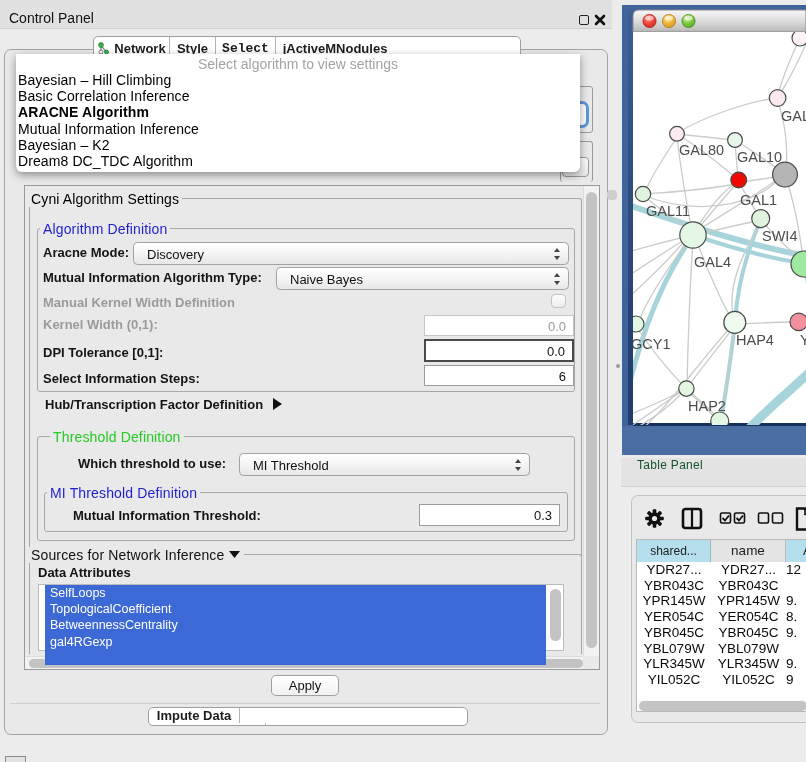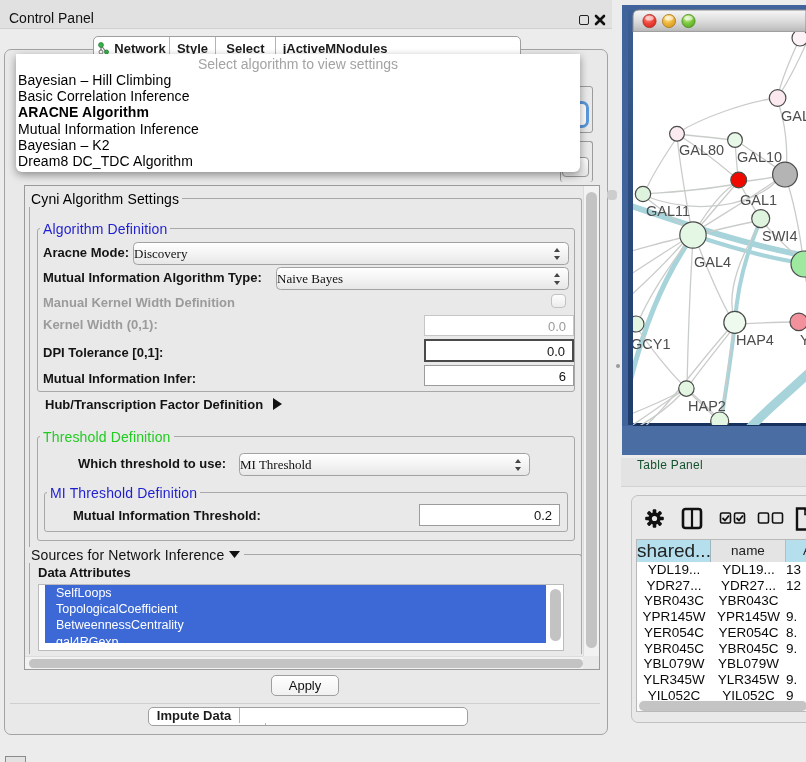--- a/index.html
+++ b/index.html
@@ -6,21 +6,21 @@
 body{width:806px;height:762px;position:relative;overflow:hidden;background:#ececec;
   font-family:"Liberation Sans",sans-serif;-webkit-font-smoothing:antialiased;}
 .abs{position:absolute;}
 .lb{position:absolute;font-size:13px;font-weight:bold;color:#141414;white-space:nowrap;}
 .dis{color:#9b9b9b !important;}
 .grp{position:absolute;border:1px solid #a8a8a8;border-radius:3px;}
 .gt{position:absolute;top:-8.5px;background:#e9e9e9;padding:0 3px;font-size:14px;letter-spacing:0.15px;white-space:nowrap;line-height:16px;}
 .combo{position:absolute;border:1px solid #a2a2a2;border-radius:4.5px;
   background:linear-gradient(#ffffff,#f4f4f4 50%,#e7e7e7);
   font-size:13px;color:#111;white-space:nowrap;}
-.combo .tx{position:absolute;left:0;top:50%;transform:translateY(-50%);font-family:Liberation Serif, serif;}
+.combo .tx{position:absolute;left:13px;top:50%;transform:translateY(-50%);}
 .stp{position:absolute;right:7px;top:50%;width:7px;height:12px;transform:translateY(-50%);}
 .stp:before{content:"";position:absolute;left:0;top:0;border-left:3.5px solid transparent;border-right:3.5px solid transparent;border-bottom:4.5px solid #444;}
 .stp:after{content:"";position:absolute;left:0;bottom:0;border-left:3.5px solid transparent;border-right:3.5px solid transparent;border-top:4.5px solid #444;}
 .tf{position:absolute;background:#fff;border:1px solid #b5b5b5;font-size:13px;color:#111;
   text-align:right;box-sizing:border-box;}
 .tf span{position:absolute;right:7px;top:50%;transform:translateY(-50%);}
 .seg{position:absolute;display:flex;height:24px;border:1px solid #9f9f9f;border-radius:5px;overflow:hidden;background:#fff;box-sizing:border-box;}
 .seg div{font-size:13px;font-weight:bold;color:#1c1c1c;display:flex;align-items:center;justify-content:center;border-right:1px solid #b4b4b4;box-sizing:border-box;}
 .seg div:last-child{border-right:none;}
 .seg .on{background:#6f6f6f;color:#e9e9e9;}
@@ -41,21 +41,21 @@
 <div class="seg" style="left:93px;top:36px;width:428px;">
   <div style="width:76px;">
     <svg width="13" height="13" viewBox="0 0 13 13" style="margin-right:4px;">
       <line x1="4" y1="3" x2="9" y2="10" stroke="#777" stroke-width="1.2"></line>
       <line x1="4" y1="3" x2="4" y2="10" stroke="#777" stroke-width="1.2"></line>
       <circle cx="4" cy="3" r="2.4" fill="#39b54a" stroke="#1e7a2e" stroke-width="0.8"></circle>
       <circle cx="4" cy="10" r="2" fill="#fff" stroke="#555" stroke-width="0.8"></circle>
       <circle cx="9.5" cy="10" r="2" fill="#39b54a" stroke="#1e7a2e" stroke-width="0.8"></circle>
     </svg>Network</div>
   <div style="width:46px;">Style</div>
-  <div style="width:60px;">Select</div>
+  <div style="width:60px;font-family:Liberation Mono, monospace;">Select</div>
   <div style="width:118px;">jActiveMNodules</div>
 </div>
 
 <div class="abs" style="left:560px;top:86px;width:31px;height:45px;border:1px solid #9b9b9b;border-radius:3px;"></div>
 <div class="abs" style="left:560px;top:101px;width:23px;height:21px;border:3px solid #5b97d9;border-radius:7px;background:#fff;"></div>
 <div class="abs" style="left:560px;top:141px;width:31px;height:40px;border:1px solid #9b9b9b;border-radius:3px;border-bottom:none;"></div>
 <div class="abs" style="left:562px;top:157px;width:25px;height:18px;border:1px solid #999;border-radius:4px;background:linear-gradient(#fff,#e6e6e6);"></div>
 
 <div class="abs" style="left:16px;top:54px;width:564px;height:118px;background:#fff;border-radius:0 0 6px 6px;box-shadow:0 3px 9px rgba(0,0,0,0.4);z-index:30;">
   <div style="position:absolute;left:0;top:2px;width:100%;text-align:center;font-size:14px;color:#a3a3a3;">Select algorithm to view settings</div>
@@ -97,58 +97,58 @@
 <div class="lb dis" style="left:43px;top:295px;">Manual Kernel Width Definition</div>
 <div class="abs" style="left:551px;top:294px;width:13px;height:12px;border:1.5px solid #c2c2c2;border-radius:4px;background:linear-gradient(#fdfdfd,#ececec);"></div>
 <div class="lb dis" style="left:43px;top:317px;">Kernel Width (0,1):</div>
 <div class="tf" style="left:424px;top:315px;width:150px;height:21px;border-color:#c6c6c6;">
     <span class="dis">0.0</span>
   </div>
 <div class="lb" style="left:43px;top:345px;">DPI Tolerance [0,1]:</div>
 <div class="tf" style="left:424px;top:339px;width:150px;height:23px;border:2px solid #4a4a4a;">
     <span>0.0</span>
   </div>
-<div class="lb" style="left:43px;top:371px;">Mutual Information Infer:</div>
+<div class="lb" style="left:43px;top:371px;">Select Information Steps:</div>
 <div class="tf" style="left:424px;top:365px;width:150px;height:21px;border-color:#9c9c9c;">
     <span>6</span>
   </div>
 
 <div class="lb" style="left:45px;top:397px;">Hub/Transcription Factor Definition</div>
 <svg class="abs" style="left:271px;top:397px;" width="12" height="14" viewBox="0 0 12 14">
     <path d="M2 1 L11 7 L2 13 Z" fill="#111"></path>
   </svg>
 
 <div class="grp" style="left:37px;top:436px;width:536px;height:103px;">
-  <span class="gt" style="left:2px;color:#21cc21;">Threshold Definition</span>
+  <span class="gt" style="left:12px;color:#21cc21;">Threshold Definition</span>
 </div>
 <div class="lb" style="left:78px;top:456px;">Which threshold to use:</div>
 <div class="combo" style="left:239px;top:453px;width:289px;height:21px;">
     <span class="tx">MI Threshold</span>
     <span class="stp"></span>
   </div>
 
 <div class="grp" style="left:44px;top:492px;width:522px;height:38px;">
   <span class="gt" style="left:2px;color:#1f1fd0;">MI Threshold Definition</span>
 </div>
 <div class="lb" style="left:48px;top:508px;padding-left:25px;">Mutual Information Threshold:</div>
 <div class="tf" style="left:419px;top:504px;width:141px;height:22px;border-color:#9c9c9c;">
-    <span>0.2</span>
+    <span>0.3</span>
   </div>
 
 <div class="abs" style="left:29px;top:554px;width:551px;height:99px;border:1px solid #a8a8a8;border-bottom:none;border-radius:3px 3px 0 0;">
   <span class="gt" style="left:-2px;color:#111;">Sources for Network Inference
     <svg width="13" height="9" viewBox="0 0 13 9" style="vertical-align:1px;">
         <path d="M1 1 L12 1 L6.5 8 Z" fill="#111"></path>
       </svg>
   </span>
 </div>
 <div class="lb" style="left:38px;top:565px;">Data Attributes</div>
 
 <div class="abs" style="left:38px;top:584px;width:526px;height:67px;background:#fff;border:1px solid #bbb;box-sizing:border-box;"></div>
-<div class="abs" style="left:45px;top:585px;width:501px;height:58px;background:#3c69d6;color:#fff;font-size:12.5px;line-height:16.2px;padding-left:11px;box-sizing:border-box;">
+<div class="abs" style="left:45px;top:585px;width:501px;height:80px;background:#3c69d6;color:#fff;font-size:12.5px;line-height:16.2px;padding-left:5px;box-sizing:border-box;">
 SelfLoops<br>TopologicalCoefficient<br>BetweennessCentrality<br>gal4RGexp</div>
 <div class="abs" style="left:550px;top:589px;width:11px;height:52px;background:#c3c3c3;border-radius:5.5px;"></div>
 
 <div class="abs" style="left:271px;top:675px;width:66px;height:19px;border:1px solid #9f9f9f;border-radius:5px;background:linear-gradient(#fff,#f1f1f1);text-align:center;font-size:13px;line-height:19px;color:#111;">Apply</div>
 
 <div class="abs" style="left:10px;top:703px;width:590px;height:1px;background:#cfcfcf;"></div>
 
 <div class="seg" style="left:148px;top:707px;width:320px;height:19px;flex-direction:column;">
   <div style="width:91px;">Impute Data</div>
   <div style="width:117px;">Discretize Data</div>
@@ -329,25 +329,24 @@
       <rect x="122.5" y="7" width="10" height="10" rx="1.5"></rect>
       <rect x="136.5" y="7" width="10" height="10" rx="1.5"></rect>
     </g>
 
     <path d="M161 2.5 h8 l6 6 v15 h-14 z" fill="none" stroke="#111" stroke-width="2.4"></path>
       <path d="M169 2.5 v6 h6" fill="none" stroke="#111" stroke-width="1.6"></path>
   </g>
 </svg>
 
 <div class="abs" style="left:636px;top:539px;width:170px;height:173px;background:#fff;border:1px solid #b9b9b9;border-right:none;box-sizing:border-box;overflow:hidden;">
-  <div style="position:absolute;left:0;top:0;width:74px;height:22px;background:#b5dfed;border-right:1px solid #9db6bf;box-sizing:border-box;text-align:center;font-size:19px;color:#222;line-height:22px;">shared...</div>
+  <div style="position:absolute;left:0;top:0;width:74px;height:22px;background:#b5dfed;border-right:1px solid #9db6bf;box-sizing:border-box;text-align:center;font-size:12px;color:#222;line-height:22px;">shared...</div>
   <div style="position:absolute;left:74px;top:0;width:75px;height:22px;background:#e4e4e4;border-right:1px solid #bcbcbc;box-sizing:border-box;text-align:center;font-size:13.5px;color:#222;line-height:22px;">name</div>
   <div style="position:absolute;left:149px;top:0;width:25px;height:22px;background:#b5dfed;box-sizing:border-box;font-size:13px;color:#222;line-height:22px;padding-left:17px;">Av</div>
   <div style="position:absolute;left:0;top:22px;width:170px;font-size:13.5px;color:#0a0a0a;line-height:15.7px;">
-    <div><span style="display:inline-block;width:74px;text-align:center;">YDL19...</span><span style="display:inline-block;width:75px;text-align:center;">YDL19...</span><span>13</span></div>
     <div><span style="display:inline-block;width:74px;text-align:center;">YDR27...</span><span style="display:inline-block;width:75px;text-align:center;">YDR27...</span><span>12</span></div>
     <div><span style="display:inline-block;width:74px;text-align:center;">YBR043C</span><span style="display:inline-block;width:75px;text-align:center;">YBR043C</span><span></span></div>
     <div><span style="display:inline-block;width:74px;text-align:center;">YPR145W</span><span style="display:inline-block;width:75px;text-align:center;">YPR145W</span><span>9.</span></div>
     <div><span style="display:inline-block;width:74px;text-align:center;">YER054C</span><span style="display:inline-block;width:75px;text-align:center;">YER054C</span><span>8.</span></div>
     <div><span style="display:inline-block;width:74px;text-align:center;">YBR045C</span><span style="display:inline-block;width:75px;text-align:center;">YBR045C</span><span>9.</span></div>
     <div><span style="display:inline-block;width:74px;text-align:center;">YBL079W</span><span style="display:inline-block;width:75px;text-align:center;">YBL079W</span><span></span></div>
     <div><span style="display:inline-block;width:74px;text-align:center;">YLR345W</span><span style="display:inline-block;width:75px;text-align:center;">YLR345W</span><span>9.</span></div>
     <div><span style="display:inline-block;width:74px;text-align:center;">YIL052C</span><span style="display:inline-block;width:75px;text-align:center;">YIL052C</span><span>9</span></div>
   </div>
   <div style="position:absolute;left:0;top:160px;width:170px;height:13px;background:#fafafa;"></div>

